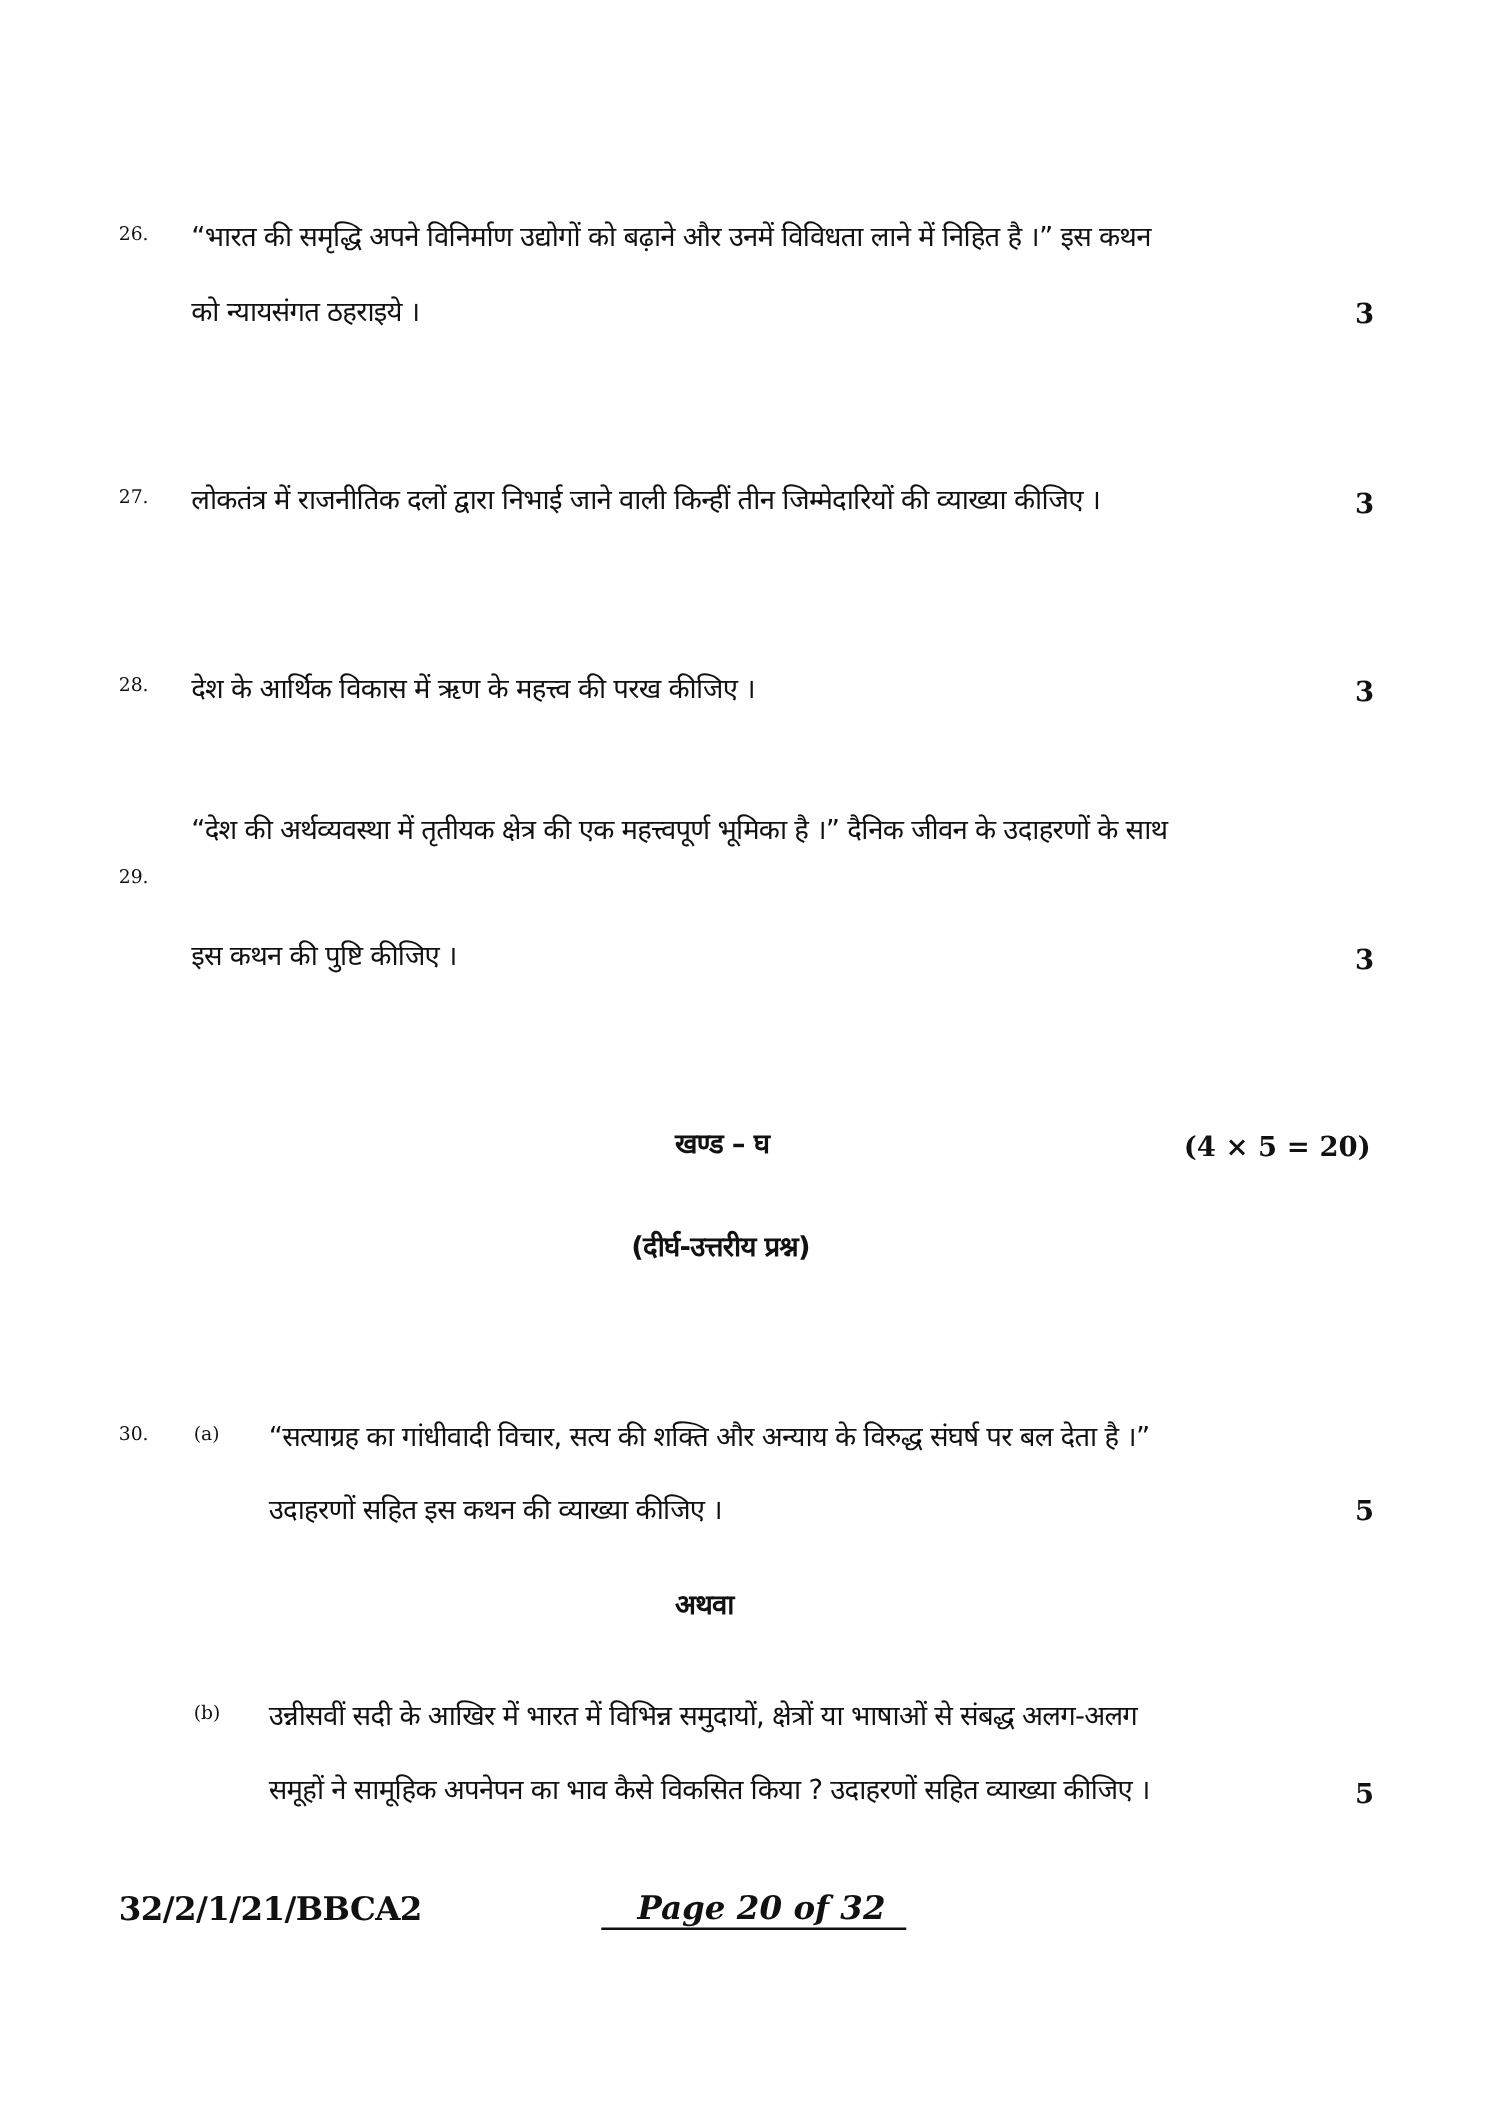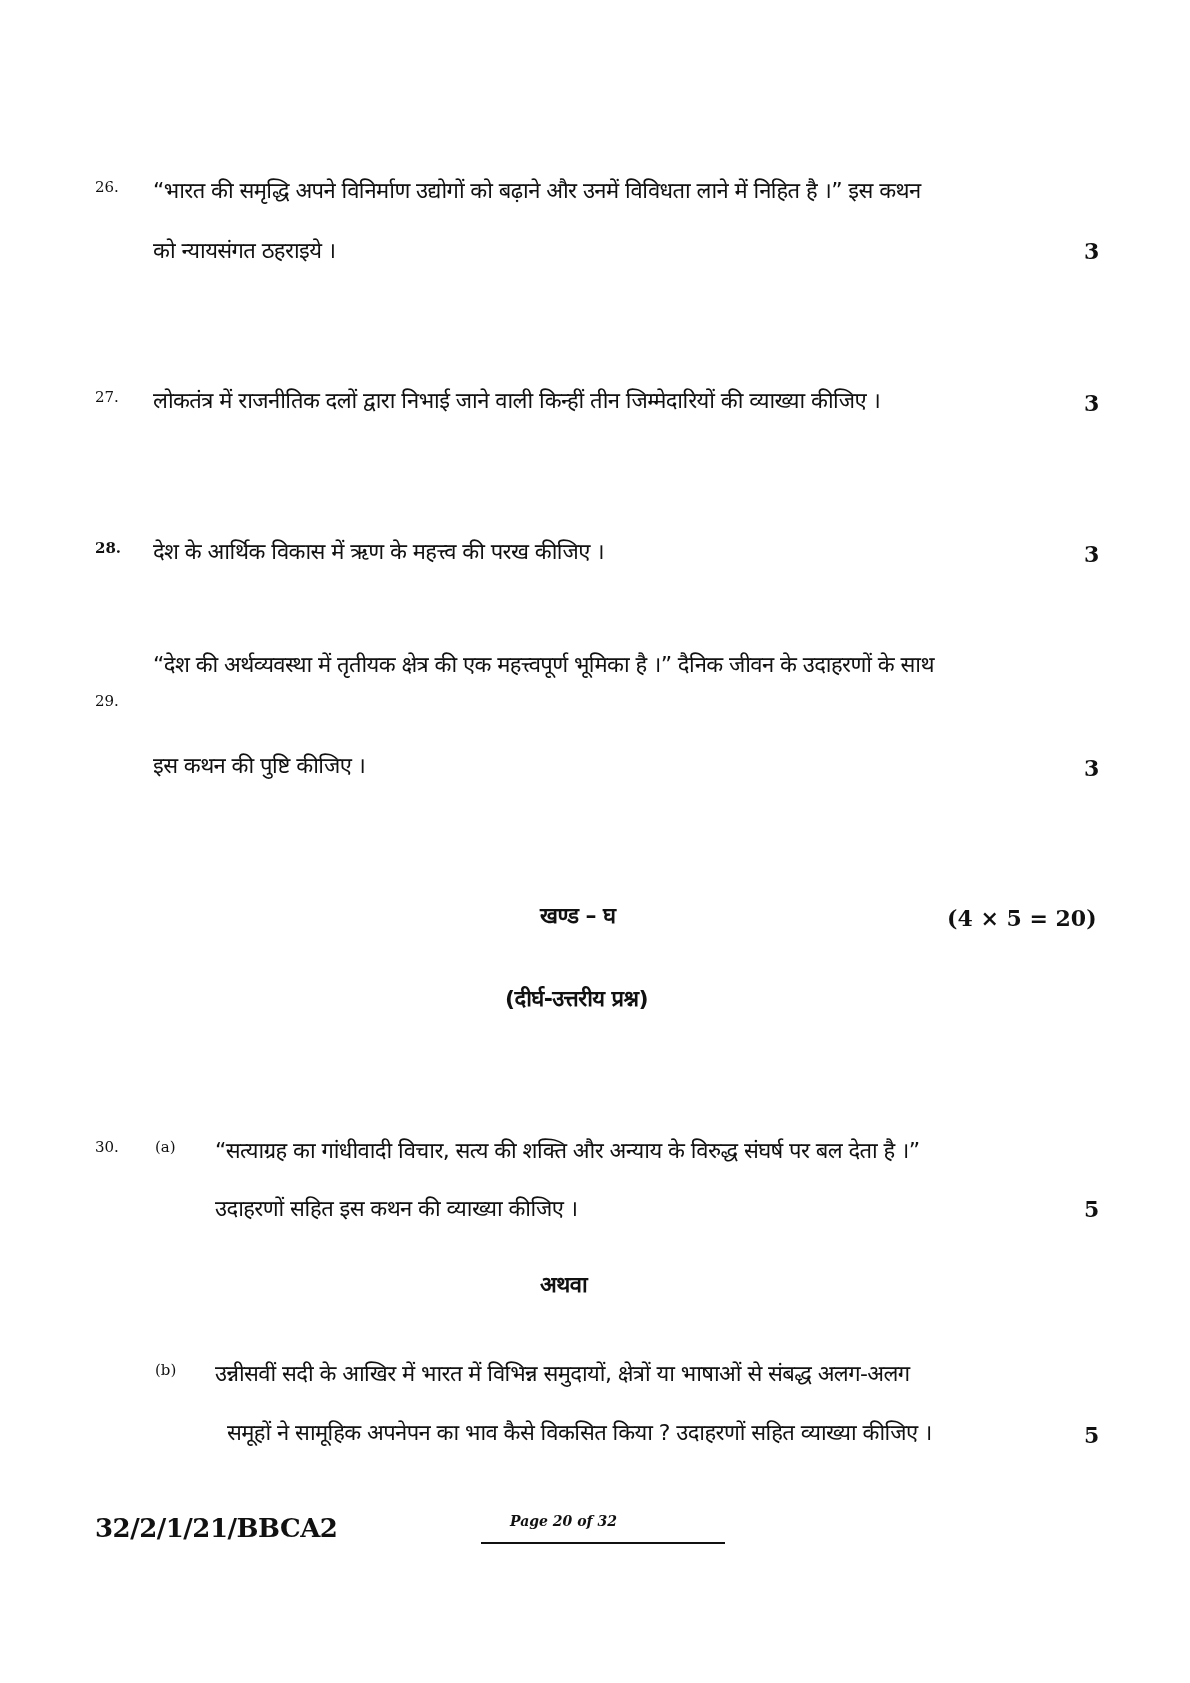--- a/index.html
+++ b/index.html
@@ -6,41 +6,41 @@
   body {
     width: 1190px; height: 1683px; position: relative; overflow: hidden;
     font-family: "DejaVu Sans", sans-serif; color: #111111;
   }
   .abs { position: absolute; white-space: nowrap; }
   .hi { font-family: "DejaVu Sans", sans-serif; font-size: 22px; letter-spacing: -0.6px; line-height: 1; }
   .num { font-family: "DejaVu Serif", serif; font-size: 15px; line-height: 1; }
   .mark { font-family: "DejaVu Serif", serif; font-size: 22px; font-weight: bold; line-height: 1; }
   .bold { font-weight: bold; }
   .footer-code { font-family: "DejaVu Serif", serif; font-size: 26px; font-weight: bold; line-height: 1; letter-spacing: -0.5px; }
-  .footer-page { font-family: "DejaVu Serif", serif; font-size: 14px; font-weight: bold; font-style: italic; line-height: 1; }
+  .footer-page { font-family: "DejaVu Serif", serif; font-size: 26px; font-weight: bold; font-style: italic; line-height: 1; }
   .underline { position: absolute; left: 481px; width: 244px; top: 1542px; height: 2px; background: #111111; }
 </style>
 </head>
 <body>
 
 <div>
   <span class="abs num" style="left:95px; top:180px;">26.</span>
   <span class="abs hi" style="left:153px; top:180px;">“भारत की समृद्धि अपने विनिर्माण उद्योगों को बढ़ाने और उनमें विविधता लाने में निहित है ।” इस कथन</span>
   <span class="abs hi" style="left:153px; top:240px;">को न्यायसंगत ठहराइये ।</span>
   <span class="abs mark" style="left:1084px; top:240px;">3</span>
 </div>
 
 <div>
   <span class="abs num" style="left:95px; top:390px;">27.</span>
   <span class="abs hi" style="left:153px; top:390px;">लोकतंत्र में राजनीतिक दलों द्वारा निभाई जाने वाली किन्हीं तीन जिम्मेदारियों की व्याख्या कीजिए ।</span>
   <span class="abs mark" style="left:1084px; top:392px;">3</span>
 </div>
 
 <div>
-  <span class="abs num" style="left:95px; top:541px;font-weight:bold;">28.</span>
+  <span class="abs num" style="left:95px; top:541px;">28.</span>
   <span class="abs hi" style="left:153px; top:541px;">देश के आर्थिक विकास में ऋण के महत्त्व की परख कीजिए ।</span>
   <span class="abs mark" style="left:1084px; top:543px;">3</span>
 </div>
 
 <div>
   <span class="abs num" style="left:95px; top:694px;">29.</span>
   <span class="abs hi" style="left:153px; top:654px;">“देश की अर्थव्यवस्था में तृतीयक क्षेत्र की एक महत्त्वपूर्ण भूमिका है ।” दैनिक जीवन के उदाहरणों के साथ</span>
   <span class="abs hi" style="left:153px; top:755px;">इस कथन की पुष्टि कीजिए ।</span>
   <span class="abs mark" style="left:1084px; top:757px;">3</span>
 </div>
@@ -55,21 +55,21 @@
   <span class="abs num" style="left:95px; top:1140px;">30.</span>
   <span class="abs num" style="left:155px; top:1140px;">(a)</span>
   <span class="abs hi" style="left:215px; top:1140px;">“सत्याग्रह का गांधीवादी विचार, सत्य की शक्ति और अन्याय के विरुद्ध संघर्ष पर बल देता है ।”</span>
   <span class="abs hi" style="left:215px; top:1198px;">उदाहरणों सहित इस कथन की व्याख्या कीजिए ।</span>
   <span class="abs mark" style="left:1084px; top:1198px;">5</span>
 
   <span class="abs hi bold" style="left:540px; top:1274px;">अथवा</span>
 
   <span class="abs num" style="left:155px; top:1363px;">(b)</span>
   <span class="abs hi" style="left:215px; top:1363px;">उन्नीसवीं सदी के आखिर में भारत में विभिन्न समुदायों, क्षेत्रों या भाषाओं से संबद्ध अलग-अलग</span>
-  <span class="abs hi" style="left:215px; top:1422px;margin-left:12px;">समूहों ने सामूहिक अपनेपन का भाव कैसे विकसित किया ? उदाहरणों सहित व्याख्या कीजिए ।</span>
+  <span class="abs hi" style="left:215px; top:1422px;">समूहों ने सामूहिक अपनेपन का भाव कैसे विकसित किया ? उदाहरणों सहित व्याख्या कीजिए ।</span>
   <span class="abs mark" style="left:1084px; top:1424px;">5</span>
 </div>
 
 <div>
   <span class="abs footer-code" style="left:95px; top:1515px;">32/2/1/21/BBCA2</span>
   <span class="abs footer-page" style="left:510px; top:1514px;">Page 20 of 32</span>
   <div class="underline"></div>
 </div>
 
 </body></html>

